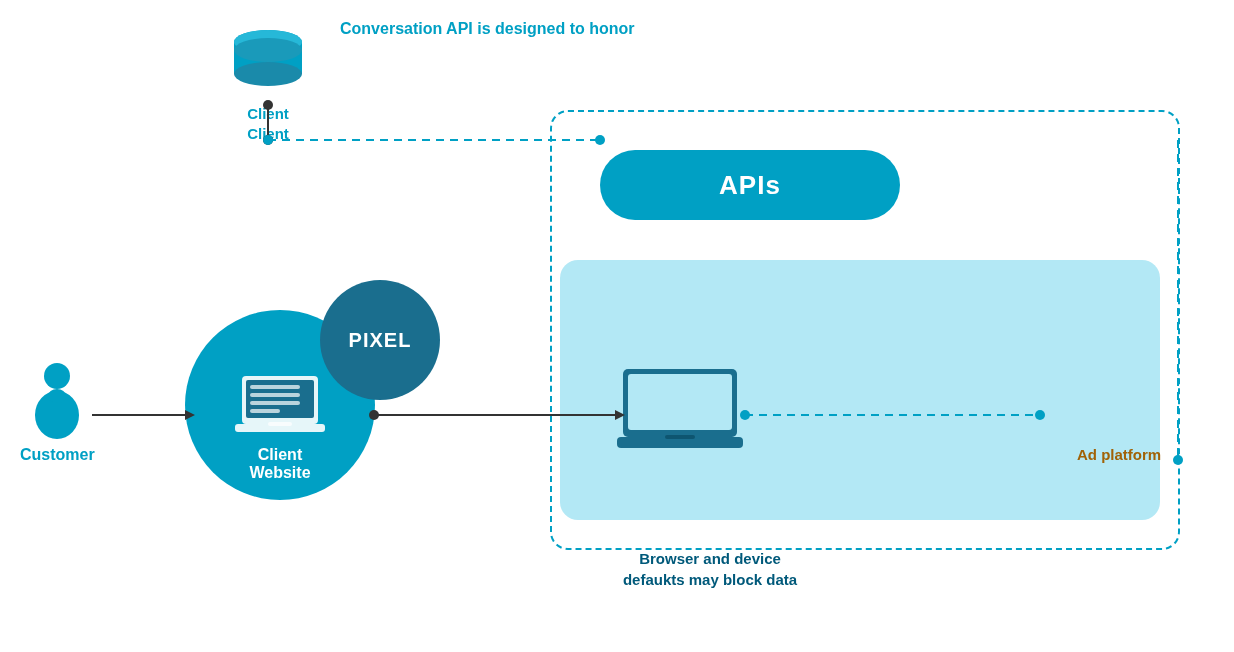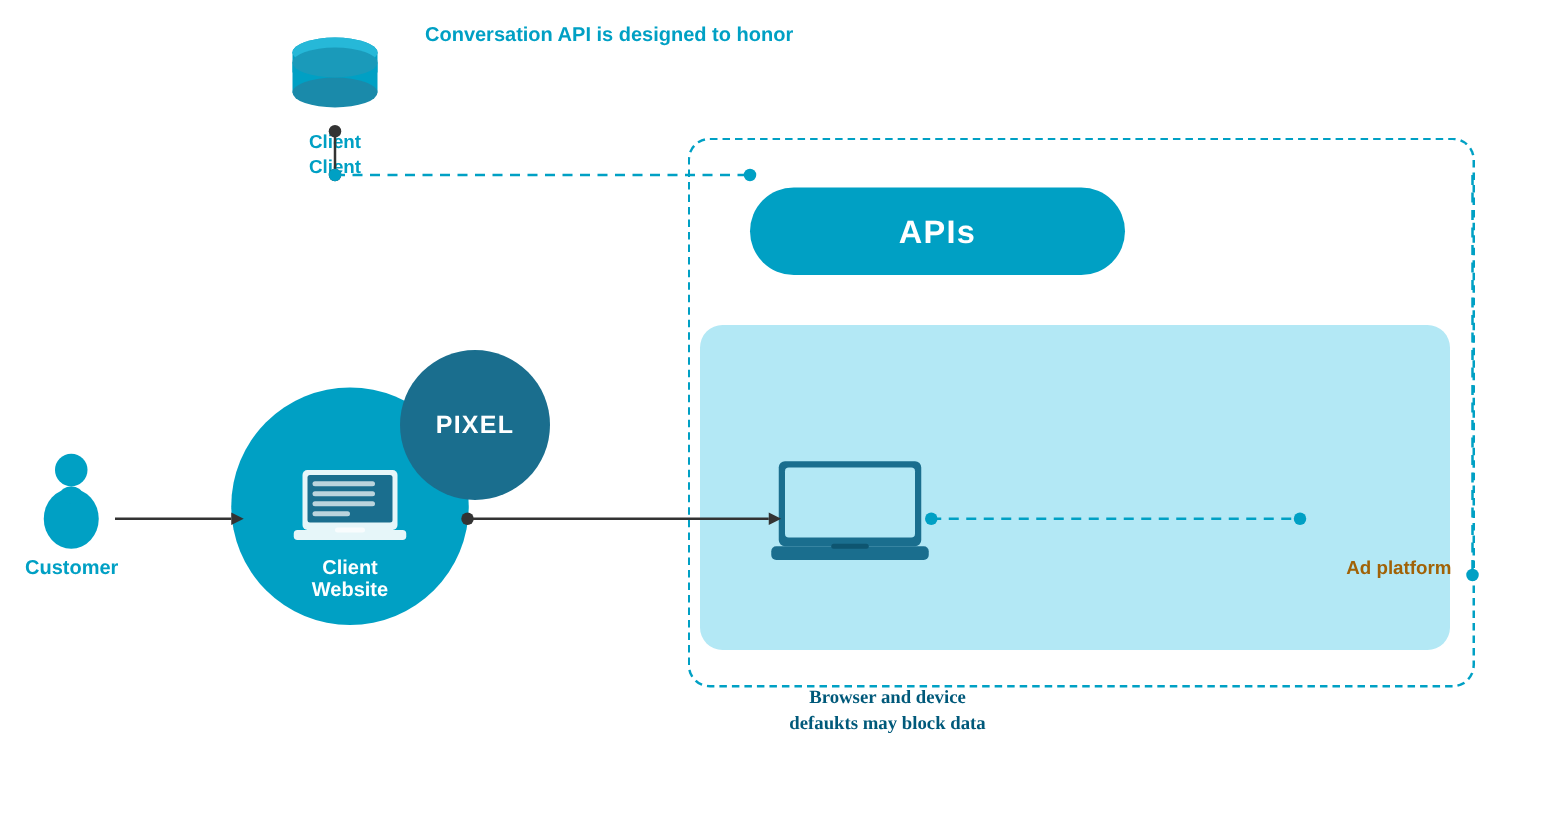--- a/index.html
+++ b/index.html
@@ -140,21 +140,20 @@
     .browser-note {
       position: absolute;
       top: 548px;
       left: 560px;
       color: #00597a;
       font-weight: bold;
       font-size: 15px;
       line-height: 1.4;
       text-align: center;
       width: 300px;
-      font-family: Liberation Serif, serif;
     }
 
     
     .customer-group {
       position: absolute;
       top: 360px;
       left: 20px;
       display: flex;
       flex-direction: column;
       align-items: center;

